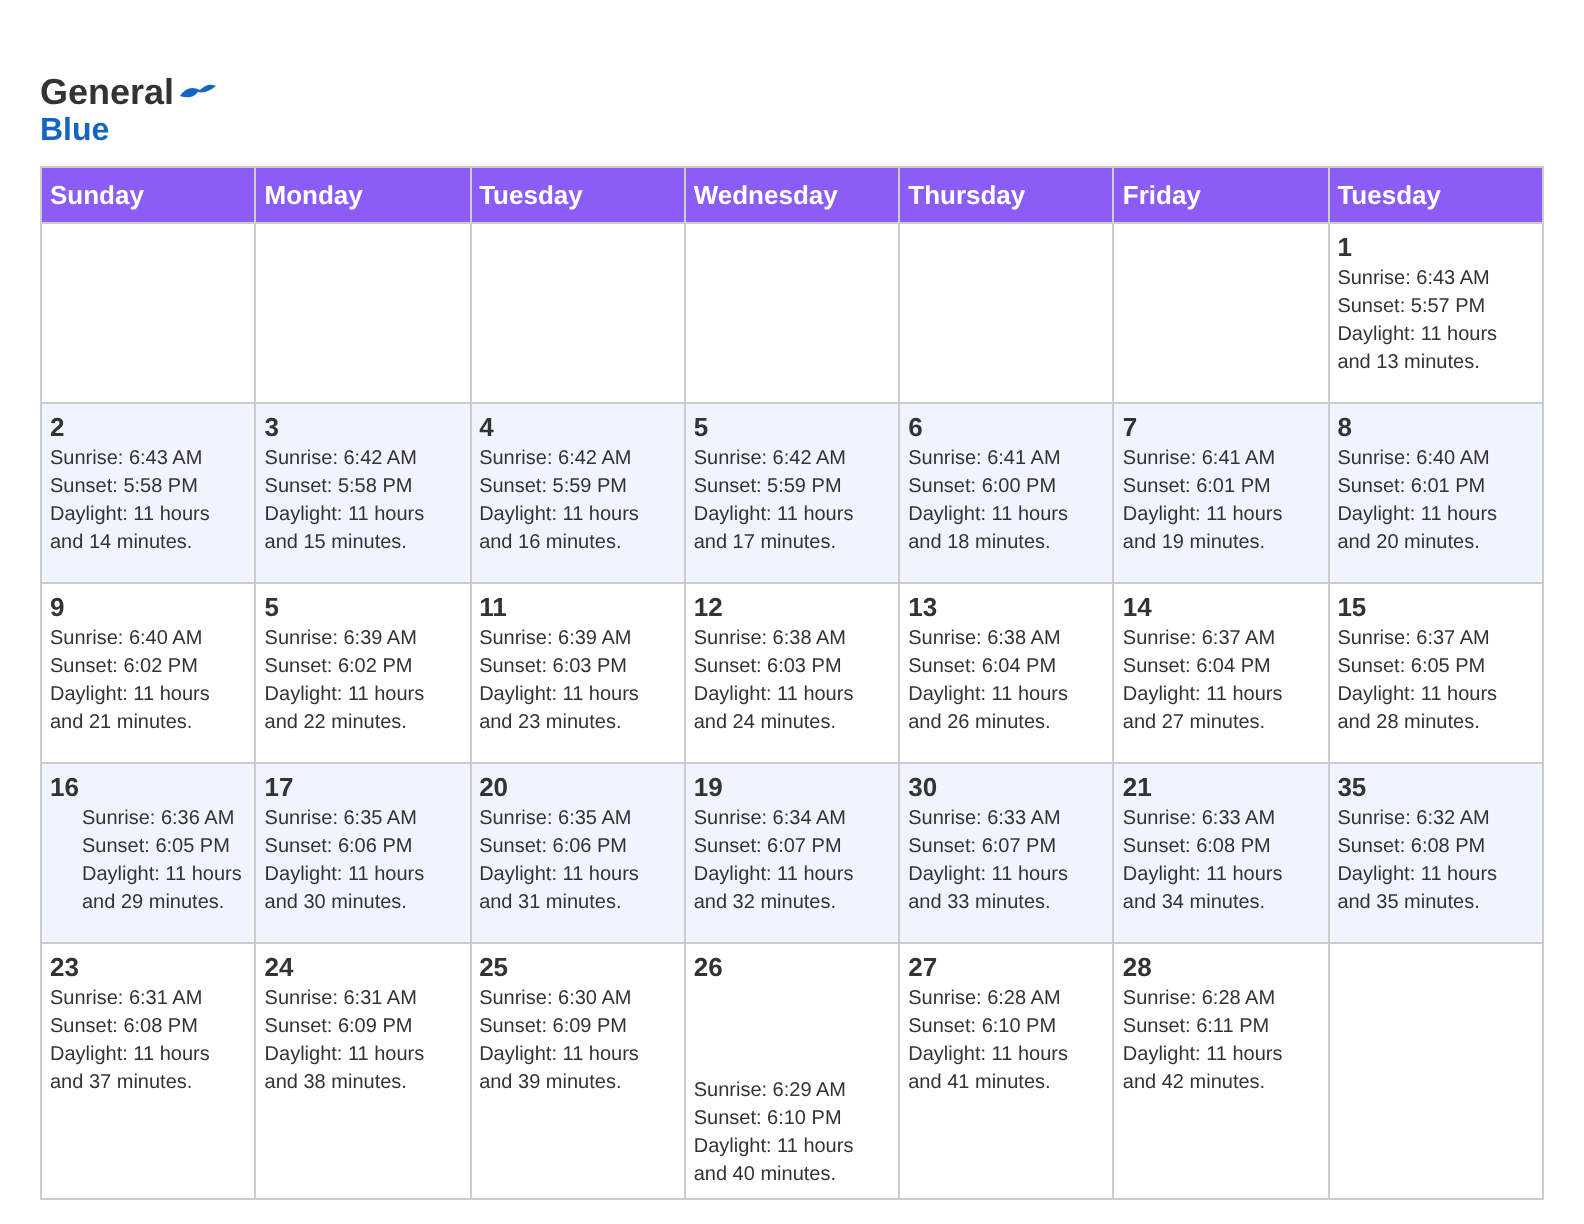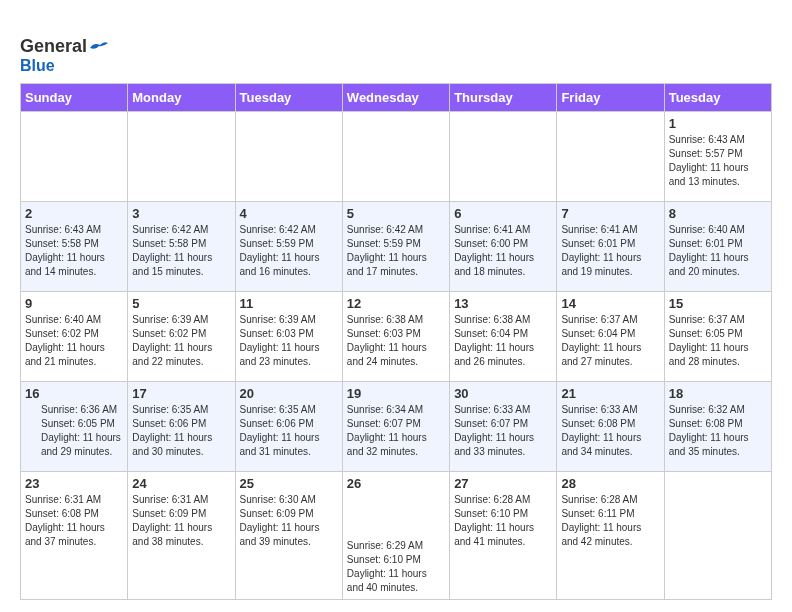--- a/index.html
+++ b/index.html
@@ -250,21 +250,21 @@
 and 33 minutes.</div>
         </td>
         <td>
           <span class="day-number">21</span>
           <div class="day-info" style="white-space: pre-line;">Sunrise: 6:33 AM
 Sunset: 6:08 PM
 Daylight: 11 hours
 and 34 minutes.</div>
         </td>
         <td>
-          <span class="day-number">18</span>
+          <span class="day-number">35</span>
           <div class="day-info" style="white-space: pre-line;">Sunrise: 6:32 AM
 Sunset: 6:08 PM
 Daylight: 11 hours
 and 35 minutes.</div>
         </td>
       </tr>
       <tr>
         <td>
           <span class="day-number">23</span>
           <div class="day-info" style="white-space: pre-line;">Sunrise: 6:31 AM

